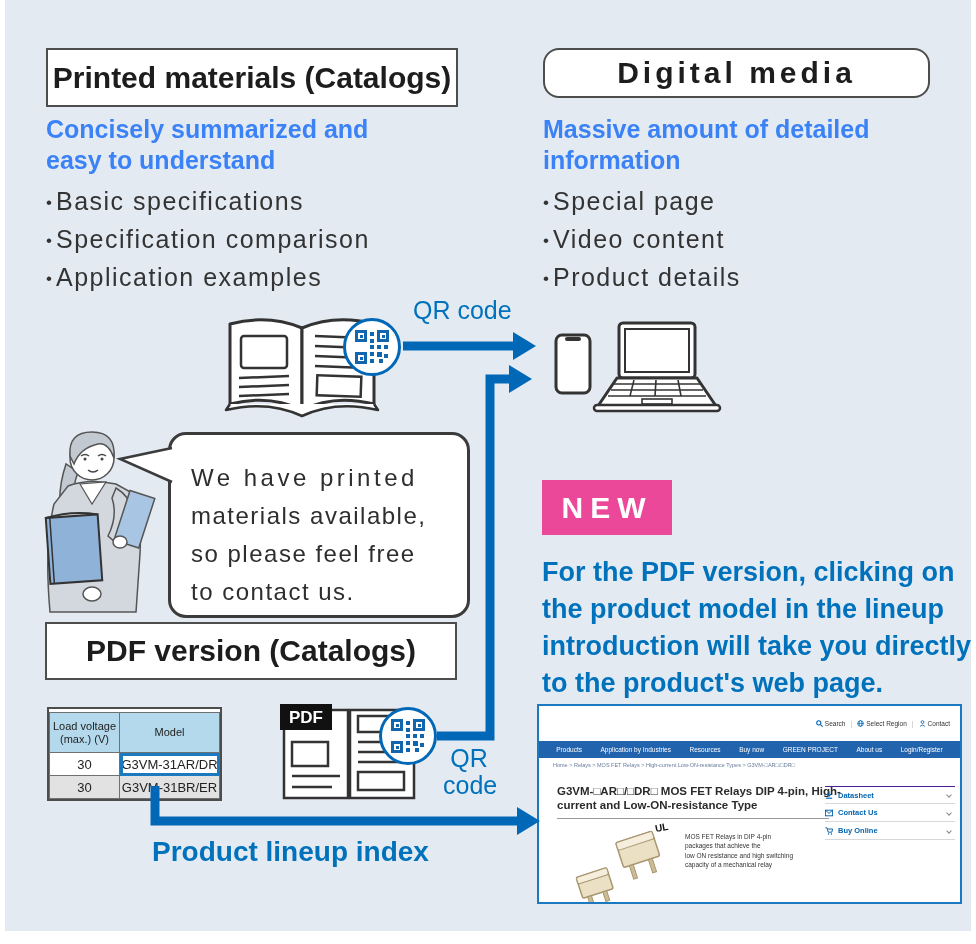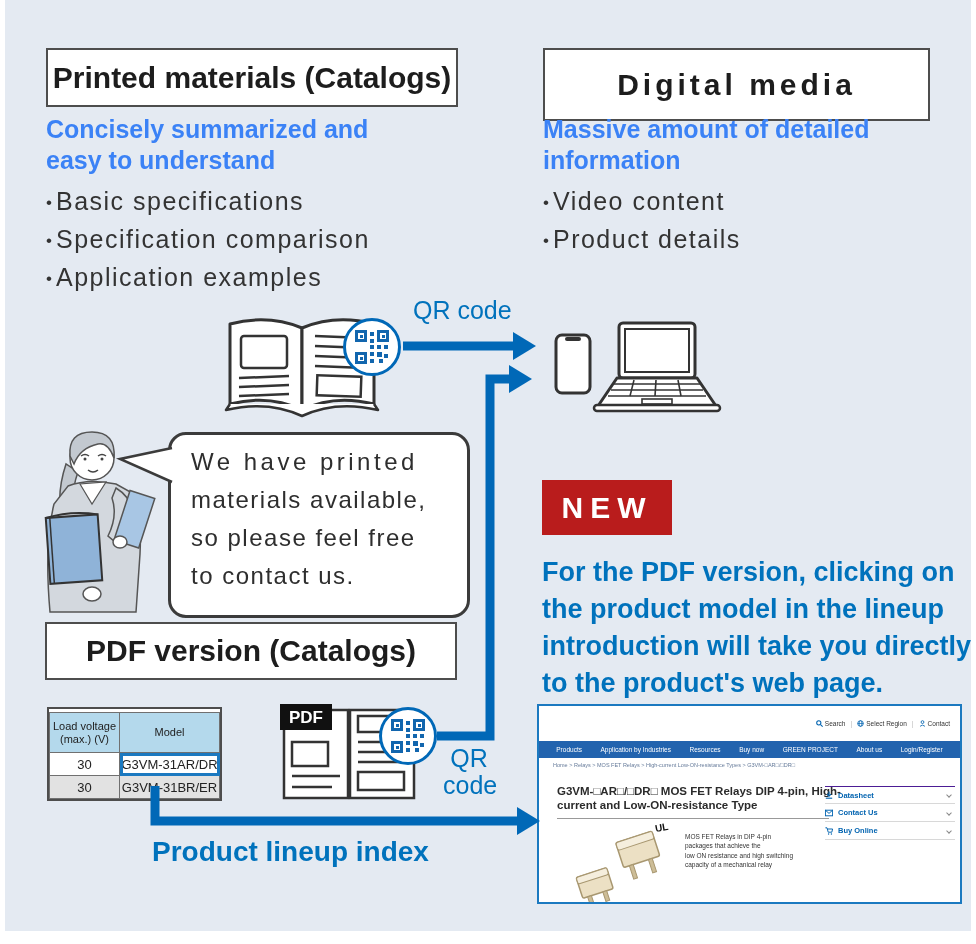--- a/index.html
+++ b/index.html
@@ -11,25 +11,25 @@
   .titlebox { background:#fff; border:2px solid #4d4d4d; display:flex; align-items:center; justify-content:center;
               font-weight:bold; font-size:30px; color:#1d1d1d; }
   .blue-sub { color:#3b82f6; font-weight:bold; font-size:25px; line-height:31px; }
   .bullet-line { font-size:25px; color:#333; line-height:37px; letter-spacing:1.5px; white-space:nowrap; }
   .bullet-dot { font-size:17px; vertical-align:2px; margin-right:4px; letter-spacing:0; }
 
   .qr-label { color:#0072bc; font-weight:normal; font-size:25px; line-height:27px; }
 
   .qr-circle { border-radius:50%; background:#fff; border:3px solid #0068b7; display:flex; align-items:center; justify-content:center; }
 
-  .bubble { background:#fff; border:3px solid #3b3b3b; border-radius:18px; padding:8px 20px; }
+  .bubble { background:#fff; border:3px solid #3b3b3b; border-radius:18px; padding:24px 20px; }
   .bubble div { font-size:24px; color:#2e2e2e; line-height:38px; letter-spacing:1.5px; white-space:nowrap; }
   .bubble div:first-child { letter-spacing:3.5px; }
 
-  .new-badge { background:#b91c1c; color:#fff; font-weight:bold; font-size:30px; letter-spacing:7px;
+  .new-badge { background:#ec4899; color:#fff; font-weight:bold; font-size:30px; letter-spacing:7px;
                display:flex; align-items:center; justify-content:center; }
   .note-line { color:#0072bc; font-weight:bold; font-size:27px; line-height:37px; white-space:nowrap; }
 
   
   .cat-table { background:#fff; border:2px solid #4d4d4d; padding:3px 0 0 0; }
   .cat-table table { border-collapse:collapse; width:100%; }
   .cat-table td { border:1px solid #707070; text-align:center; vertical-align:middle; color:#222; }
   .cat-th { background:#b4d9ec; font-size:11px; line-height:13px; height:40px; }
   .cat-cell { font-size:13px; height:23px; }
   .row-alt td { background:#e2e2e2; }
@@ -72,30 +72,31 @@
     <div>Concisely summarized and</div>
     <div>easy to understand</div>
   </div>
 
   <div class="abs" style="left:46px; top:183px;">
     <div class="bullet-line"><span class="bullet-dot">•</span><span>Basic specifications</span></div>
     <div class="bullet-line"><span class="bullet-dot">•</span><span>Specification comparison</span></div>
     <div class="bullet-line"><span class="bullet-dot">•</span><span>Application examples</span></div>
   </div>
 
-  <div class="abs titlebox" style="left:543px; top:48px; width:387px; height:73px; letter-spacing:4px;">
+  <div class="abs titlebox" style="left:543px; top:48px; width:387px; height:50px; letter-spacing:4px;border-radius:16px;">
     <span>Digital media</span>
   </div>
 
   <div class="abs blue-sub" style="left:543px; top:114px;">
     <div>Massive amount of detailed</div>
     <div>information</div>
   </div>
 
   <div class="abs" style="left:543px; top:183px;">
+    <div class="bullet-line"><span class="bullet-dot">•</span><span>Special page</span></div>
     <div class="bullet-line"><span class="bullet-dot">•</span><span>Video content</span></div>
     <div class="bullet-line"><span class="bullet-dot">•</span><span>Product details</span></div>
   </div>
 
   <svg class="abs" style="left:218px; top:312px;" width="168" height="108" viewBox="0 0 168 108">
     <path d="M84 16 Q50 2 12 12 L12 92 Q52 82 84 98 Z" fill="#fff" stroke="#333" stroke-width="3" stroke-linejoin="round"></path>
     <path d="M84 16 Q118 2 156 12 L156 92 Q116 82 84 98 Z" fill="#fff" stroke="#333" stroke-width="3" stroke-linejoin="round"></path>
     <path d="M12 92 L8 98 Q50 88 84 104 Q118 88 160 98 L156 92" fill="#fff" stroke="#333" stroke-width="2.5" stroke-linejoin="round"></path>
     <rect x="23" y="24" width="46" height="32" rx="3" fill="none" stroke="#333" stroke-width="2.5"></rect>
     <line x1="21" y1="66" x2="71" y2="64" stroke="#333" stroke-width="2.5"></line>

